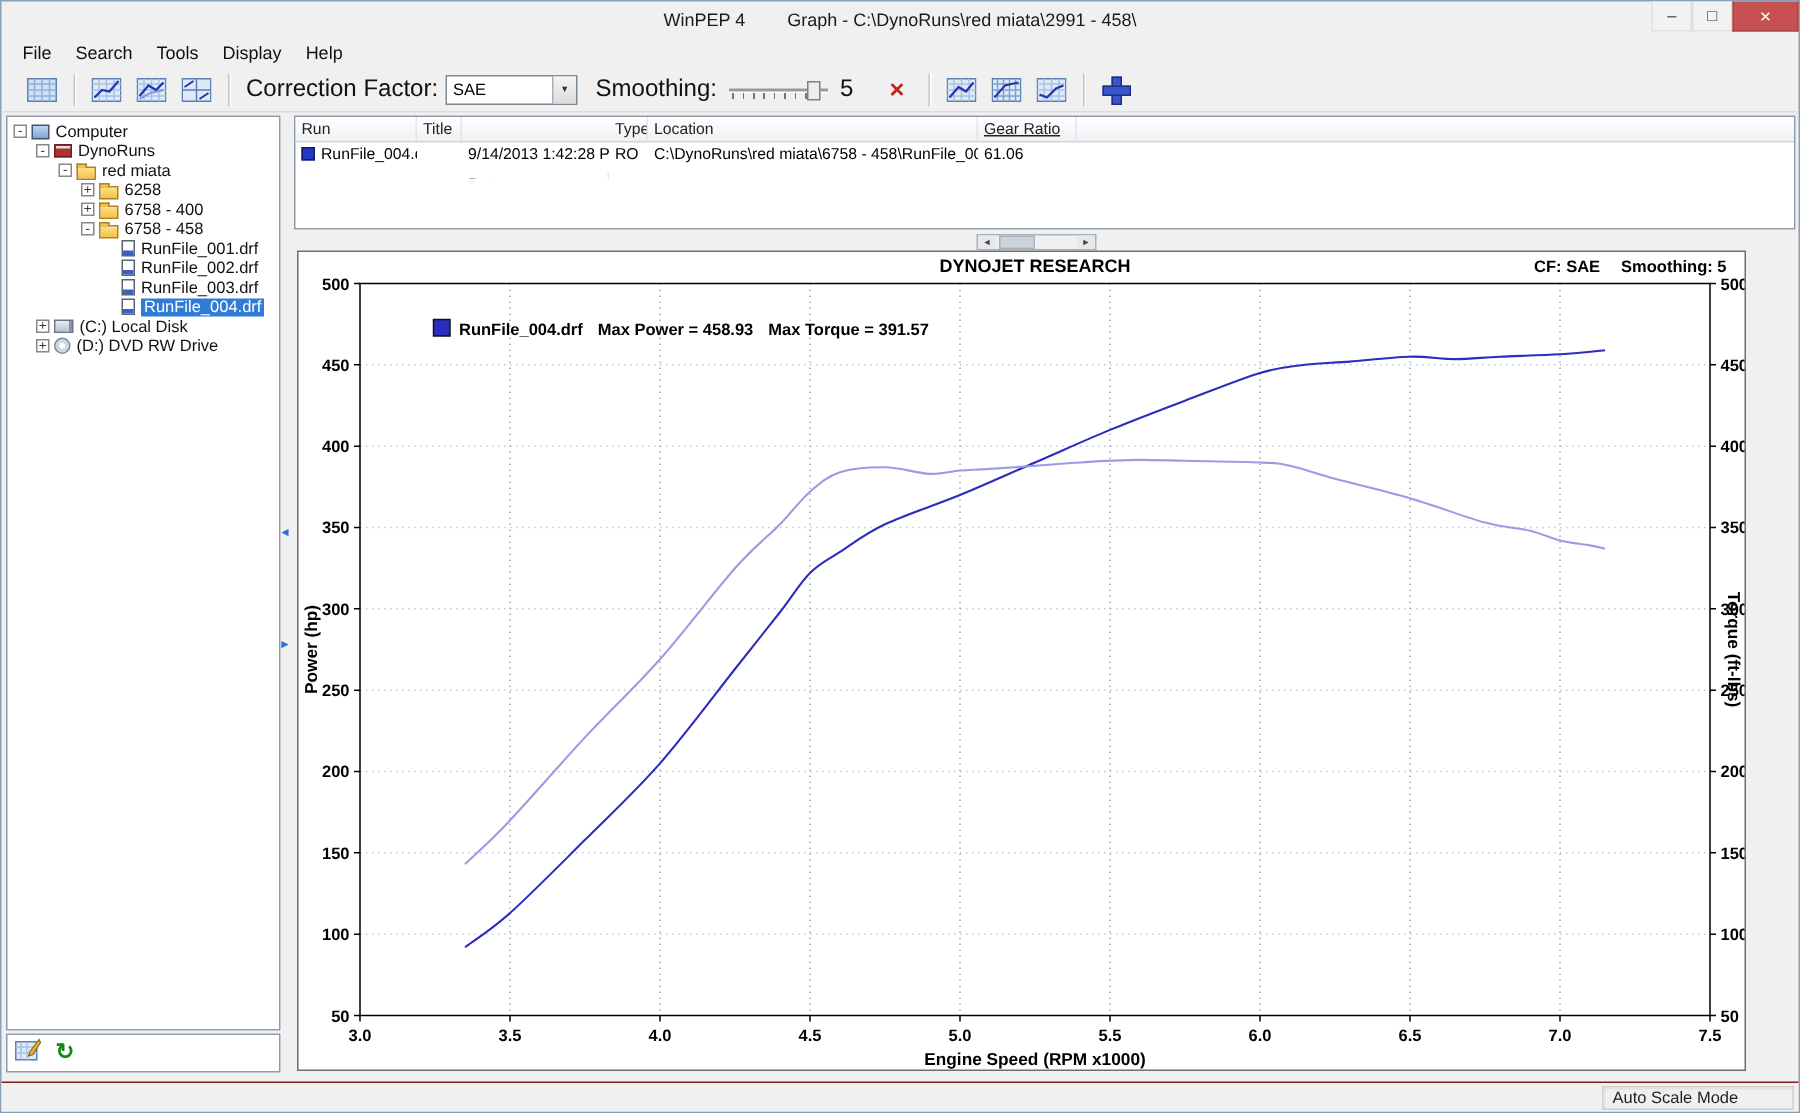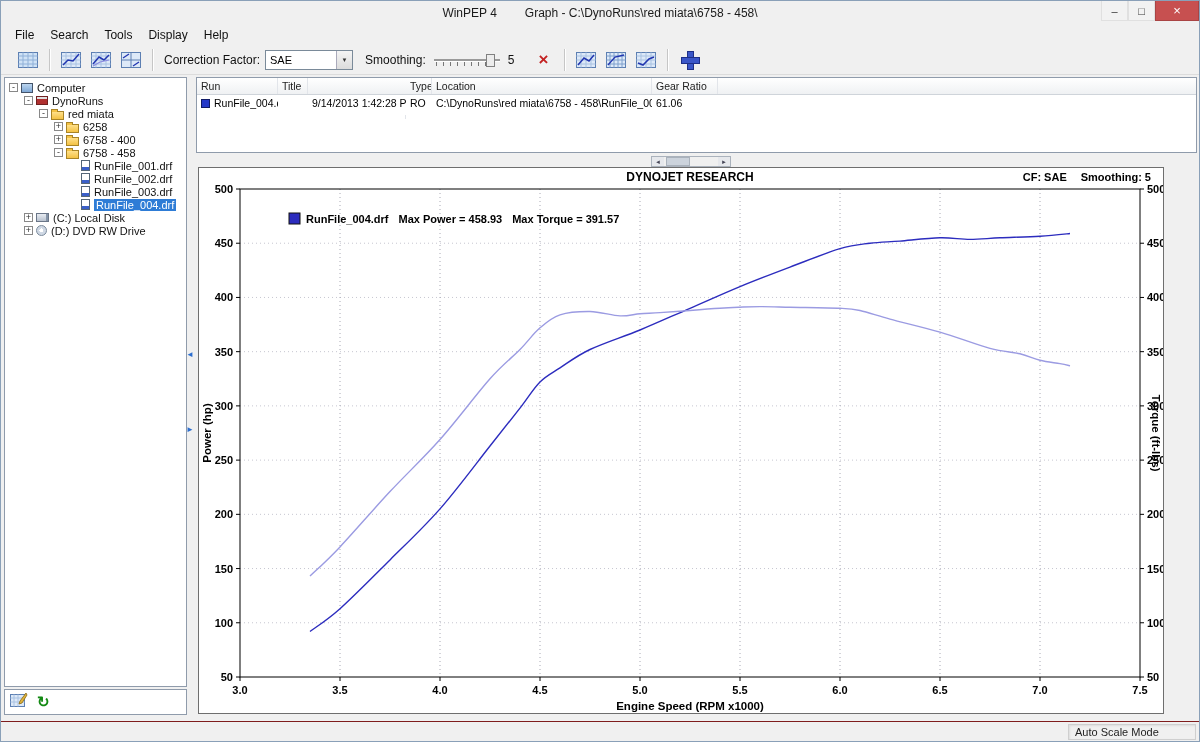--- a/index.html
+++ b/index.html
@@ -15,21 +15,21 @@
   .cap-close { width:44px; background:#c75050; border-color:#a94444; color:#fff; font-size:13px; }
 
   
   .menubar { position:absolute; top:24px; left:0; right:0; height:20px; display:flex; align-items:center; padding-left:6px; font-size:12px; color:#111; }
   .menu-item { padding:2px 8px; }
 
   
   .toolbar { position:absolute; top:44px; left:0; right:0; height:30px; display:flex; align-items:center; padding-left:12px; border-bottom:1px solid #dcdcdc; }
   .tb-btn { width:28px; height:26px; display:flex; align-items:center; justify-content:center; margin:0 1px; }
   .tb-sep { width:1px; height:22px; background:#c6c6c6; margin:0 6px; box-shadow:1px 0 0 #fff; }
-  .tb-label { font-size:12px; margin:0 5px; color:#111; white-space:nowrap; }
+  .tb-label { font-size:16px; margin:0 5px; color:#111; white-space:nowrap; }
   .select { width:88px; height:20px; background:#fff; border:1px solid #7a8a99; display:flex; align-items:center; }
   .sel-val { flex:1; font-size:11px; padding-left:4px; }
   .sel-arrow { width:16px; height:18px; background:linear-gradient(#f4f4f4,#dcdcdc); border-left:1px solid #aab; font-size:6px; display:flex; align-items:center; justify-content:center; color:#333; }
   .slider { width:66px; height:18px; position:relative; margin:0 3px; }
   .slider .track { position:absolute; left:0; right:0; top:8px; height:2px; background:#9a9a9a; box-shadow:0 1px 0 #fff; }
   .slider .ticks { position:absolute; left:2px; right:2px; top:11px; height:4px;
       background-image:repeating-linear-gradient(to right, #777 0 1px, transparent 1px 7px); }
   .slider .thumb { position:absolute; left:52px; top:3px; width:9px; height:13px; background:#ececec; border:1px solid #808080; }
   .redx { font-size:17px; font-weight:900; color:#c32222; line-height:1; }
   .ic-plus { width:17px; height:17px; position:relative; display:inline-block; }
@@ -84,21 +84,21 @@
 
   .tbi { display:block; }
 </style>
 </head>
 <body>
 
 <div class="window">
 
   <div class="titlebar">
     <div class="title-text">
-      <span>WinPEP 4</span><span>Graph - C:\DynoRuns\red miata\6758 - 458\</span>
+      <span>WinPEP 4</span><span>Graph - C:\DynoRuns\red miata\2991 - 458\</span>
     </div>
     <div class="caption">
       <div class="cap-btn">
           <span>–</span>
         </div>
       <div class="cap-btn">
           <span>□</span>
         </div>
       <div class="cap-btn cap-close">
           <span>×</span>
@@ -272,21 +272,21 @@
     <span class="split-arrow" style="top:349px">►</span>
   </div>
 
   <div class="run-table">
     <div class="rt-header" id="rt-header">
         <div class="rt-hcell" style="width: 81px;">Run</div>
         <div class="rt-hcell" style="width: 30px;">Title</div>
         <div class="rt-hcell" style="width: 98px; margin-top: 37px;">Date</div>
         <div class="rt-hcell" style="width: 26px;">Type</div>
         <div class="rt-hcell" style="width: 220px;">Location</div>
-        <div class="rt-hcell" style="width: 66px;">Gear Ratio</div>
+        <div class="rt-hcell" style="width: 66px; text-decoration: underline;">Gear Ratio</div>
         <div class="rt-hcell rt-hfill"></div>
       </div>
     <div id="rt-body">
         <div class="rt-row">
           <div class="rt-cell" style="width: 81px;"><span class="run-icon"></span><span>RunFile_004.drf</span></div>
           <div class="rt-cell" style="width: 30px;"></div>
           <div class="rt-cell" style="width: 98px;">9/14/2013 1:42:28 PM</div>
           <div class="rt-cell" style="width: 26px;">RO</div>
           <div class="rt-cell" style="width: 220px;">C:\DynoRuns\red miata\6758 - 458\RunFile_004.drf</div>
           <div class="rt-cell" style="width: 66px;">61.06</div>

